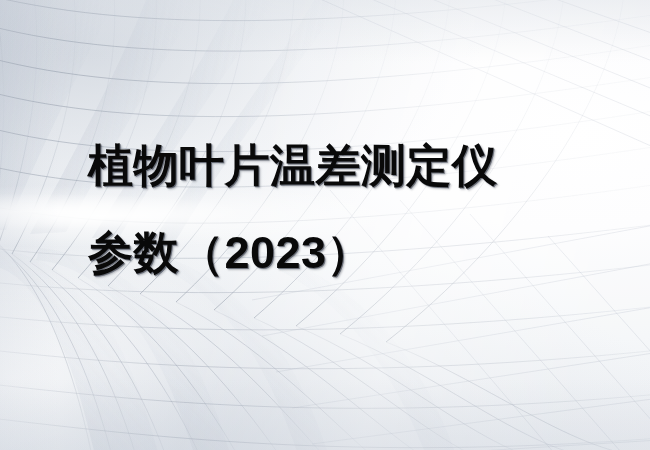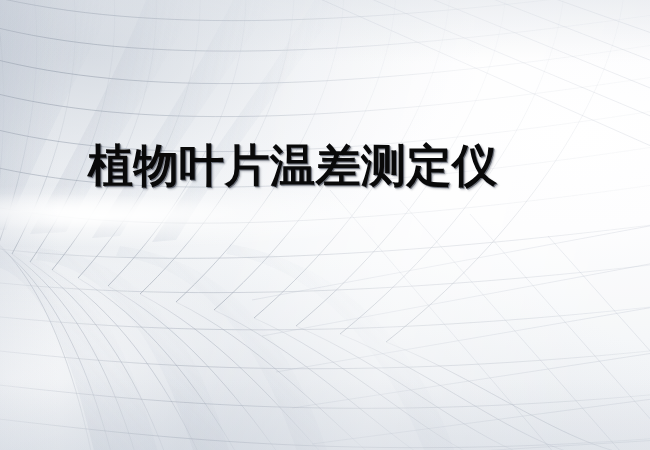--- a/index.html
+++ b/index.html
@@ -181,15 +181,16 @@
       <path d="M 548,236 L 660,362"></path>
     </g>
   </svg>
 
   <div class="bg-layer" id="bg-sheen"></div>
   <div class="bg-layer" id="bg-streak"></div>
   <div class="bg-layer" id="bg-vignette"></div>
 
   <div id="title-block">
     <div class="title-line">植物叶片温差测定仪</div>
+    <div class="title-line">参数（2023）</div>
   </div>
 
 </div>
 
 </body></html>

